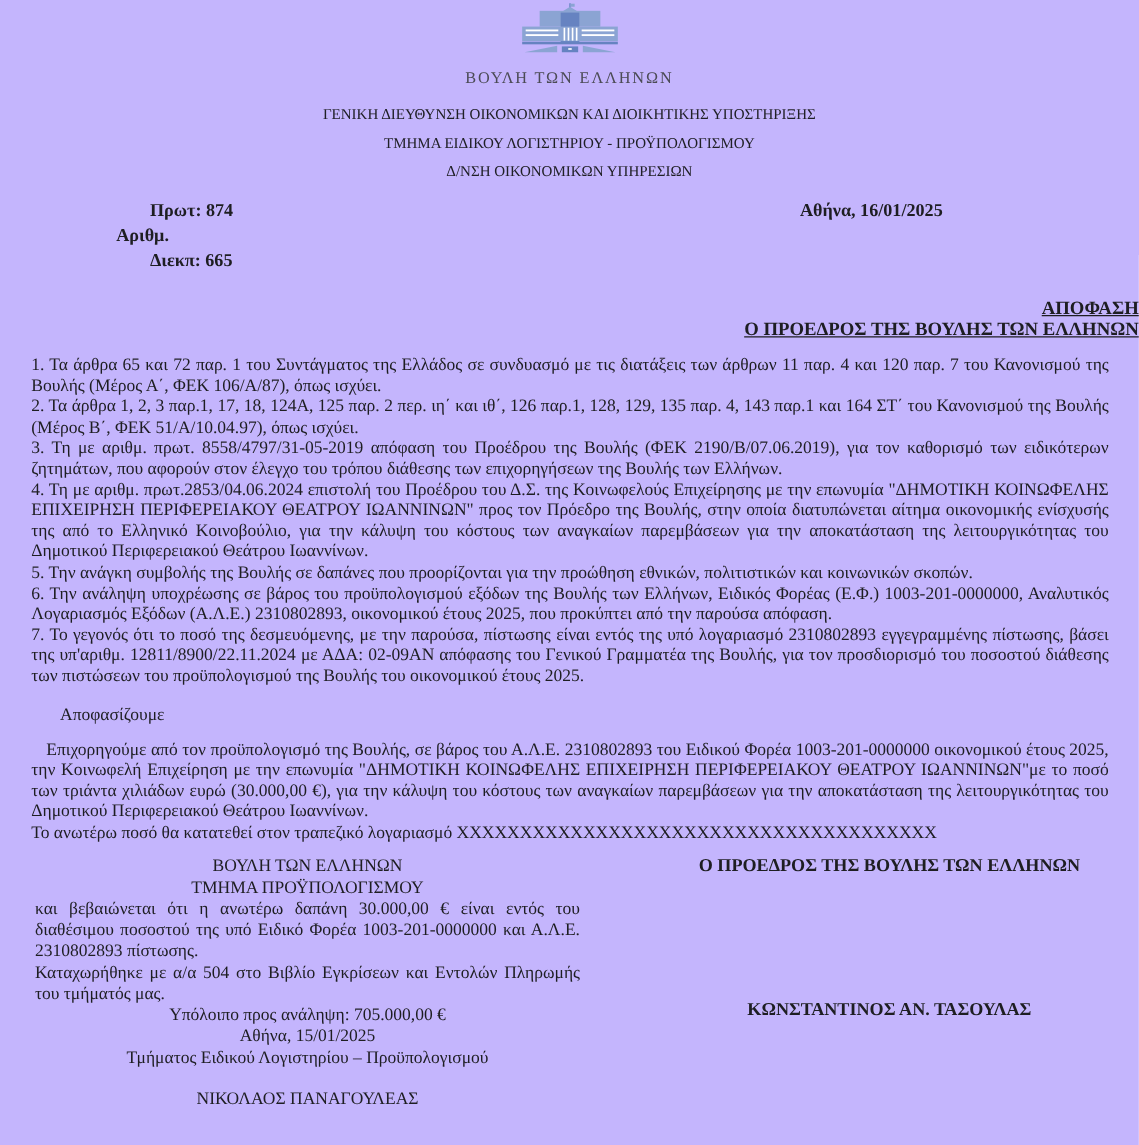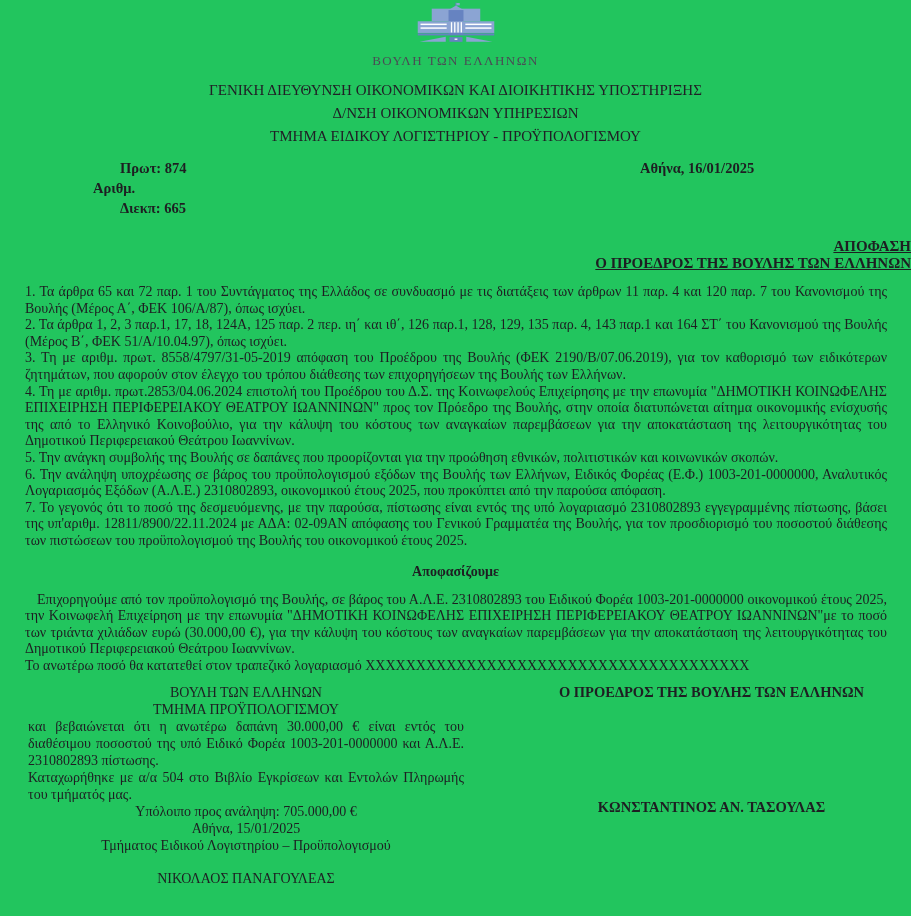--- a/index.html
+++ b/index.html
@@ -2,49 +2,49 @@
 <html><head>
 <meta charset="utf-8">
 <style>
   html,body{margin:0;padding:0;}
   body{
     width:911px;height:916px;background:#ffffff;overflow:hidden;
     font-family:"Liberation Serif","DejaVu Serif",serif;
     color:#1e1e22;
     -webkit-font-smoothing:antialiased;
   }
-  .page{position:relative;width:911px;height:916px;background:#22c55e;}
+  .page{position:relative;width:911px;height:916px;background:#c4b5fd;}
 
   
   .emblem-wrap{padding-top:2px;text-align:center;}
   .emblem-svg{display:inline-block;}
   .emblem-caption{
     font-size:13px;letter-spacing:1.5px;color:#4b4b55;margin-top:1px;
   }
 
   
-  .org-header{text-align:center;margin-top:10px;line-height:23px;font-size:15px;color:#202026;}
+  .org-header{text-align:center;margin-top:10px;line-height:23px;font-size:12px;color:#202026;}
 
   
   .meta{position:relative;margin-top:12px;height:62px;font-size:14.5px;font-weight:bold;}
   .meta-prot{position:absolute;left:120px;top:0;font-family:Liberation Serif, serif;}
   .meta-date{position:absolute;left:640px;top:0;}
   .meta-arithm{position:absolute;left:93px;top:20px;}
   .meta-diekp{position:absolute;left:120px;top:40px;}
 
   
   .title-block{text-align:right;margin-top:16px;line-height:17px;}
   .title-block div{font-weight:bold;text-decoration:underline;font-size:15px;}
 
   
   .body-text{margin:12px 24px 0 25px;font-size:14px;line-height:16.6px;text-align:justify;}
   .body-text p{margin:0;}
   .intro{text-align:left;}
 
-  .decide-heading{text-align:center;font-weight:bold;font-size:14px;margin:14px 0 12px 0;}
+  .decide-heading{text-align:left;font-weight:normal;font-size:14px;margin:14px 0 12px 0;padding-left:48px;}
 
   .decision p{margin:0;}
   .decision .first{text-indent:12px;}
 
   
   .bottom{display:flex;margin:10px 24px 0 28px;font-size:14px;line-height:17px;}
   .col-left{width:436px;}
   .col-left .centered{text-align:center;}
   .col-left .just{text-align:justify;margin:0;}
   .col-left .plain{text-align:center;margin:0;}
@@ -89,22 +89,22 @@
       <polygon points="6,42 34,36.5 34,42" fill="#8ba4d3"></polygon>
       <polygon points="84,42 56,36.5 56,42" fill="#8ba4d3"></polygon>
       <rect x="38" y="37" width="14" height="5" fill="#6683c1"></rect>
       <rect x="43.5" y="38.5" width="3" height="1.4" fill="#ffffff"></rect>
     </svg>
     <div class="emblem-caption">ΒΟΥΛΗ ΤΩΝ ΕΛΛΗΝΩΝ</div>
   </div>
 
   <div class="org-header">
     <div>ΓΕΝΙΚΗ ΔΙΕΥΘΥΝΣΗ ΟΙΚΟΝΟΜΙΚΩΝ ΚΑΙ ΔΙΟΙΚΗΤΙΚΗΣ ΥΠΟΣΤΗΡΙΞΗΣ</div>
+    <div>ΤΜΗΜΑ ΕΙΔΙΚΟΥ ΛΟΓΙΣΤΗΡΙΟΥ - ΠΡΟΫΠΟΛΟΓΙΣΜΟΥ</div>
     <div>Δ/ΝΣΗ ΟΙΚΟΝΟΜΙΚΩΝ ΥΠΗΡΕΣΙΩΝ</div>
-    <div>ΤΜΗΜΑ ΕΙΔΙΚΟΥ ΛΟΓΙΣΤΗΡΙΟΥ - ΠΡΟΫΠΟΛΟΓΙΣΜΟΥ</div>
   </div>
 
   <div class="meta">
     <span class="meta-prot">Πρωτ: 874</span>
     <span class="meta-date">Αθήνα, 16/01/2025</span>
     <span class="meta-arithm">Αριθμ.</span>
     <span class="meta-diekp">Διεκπ: 665</span>
   </div>
 
   <div class="title-block">

